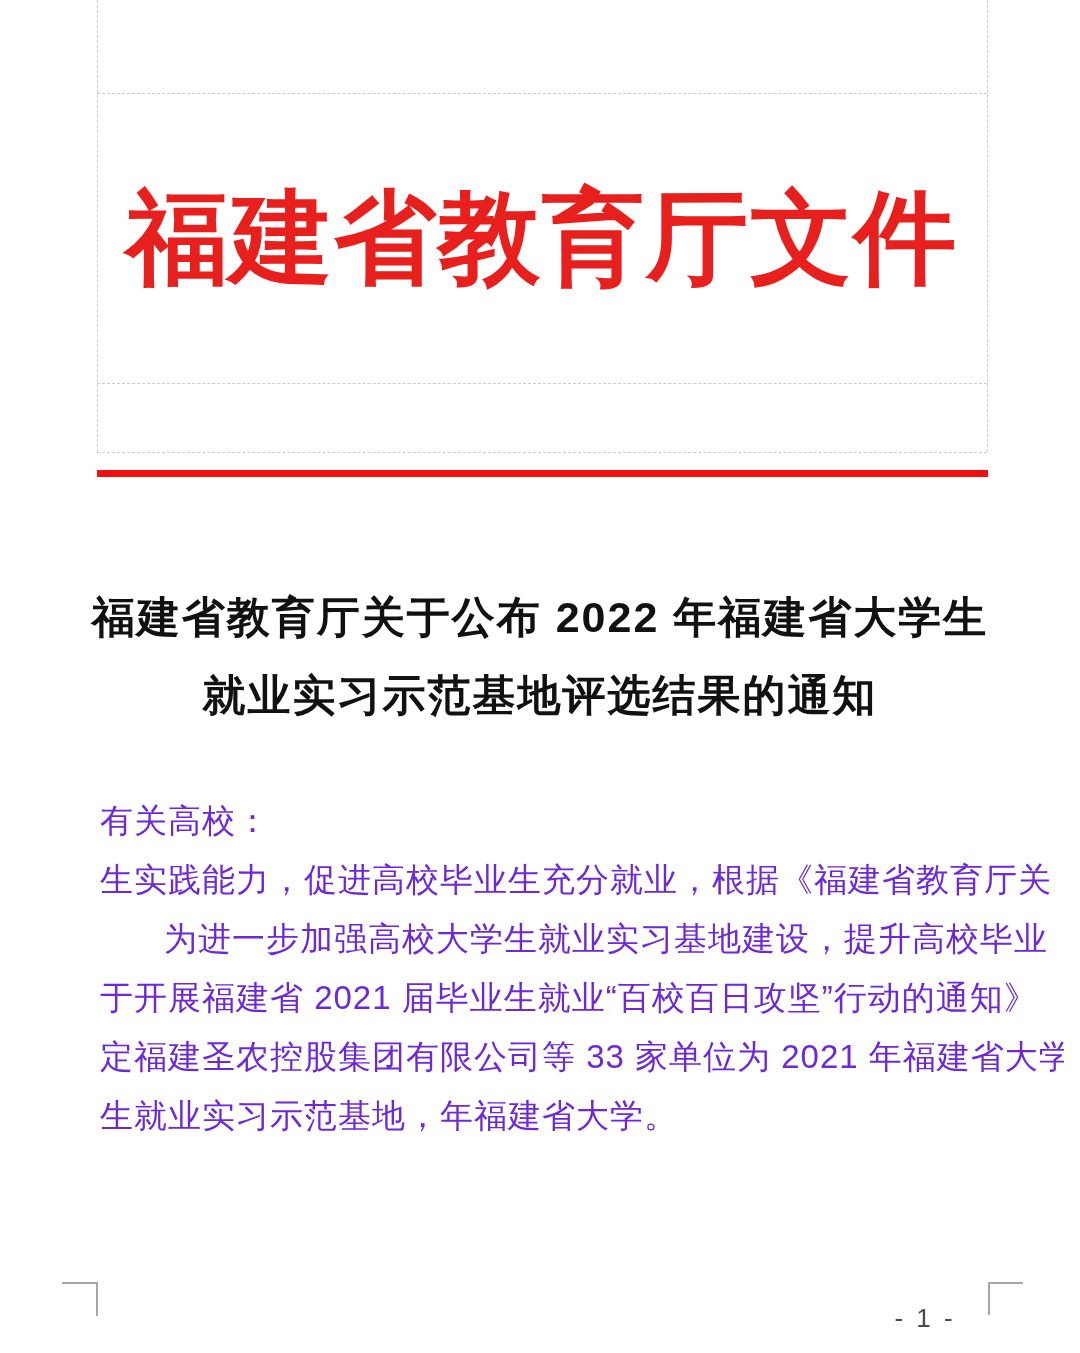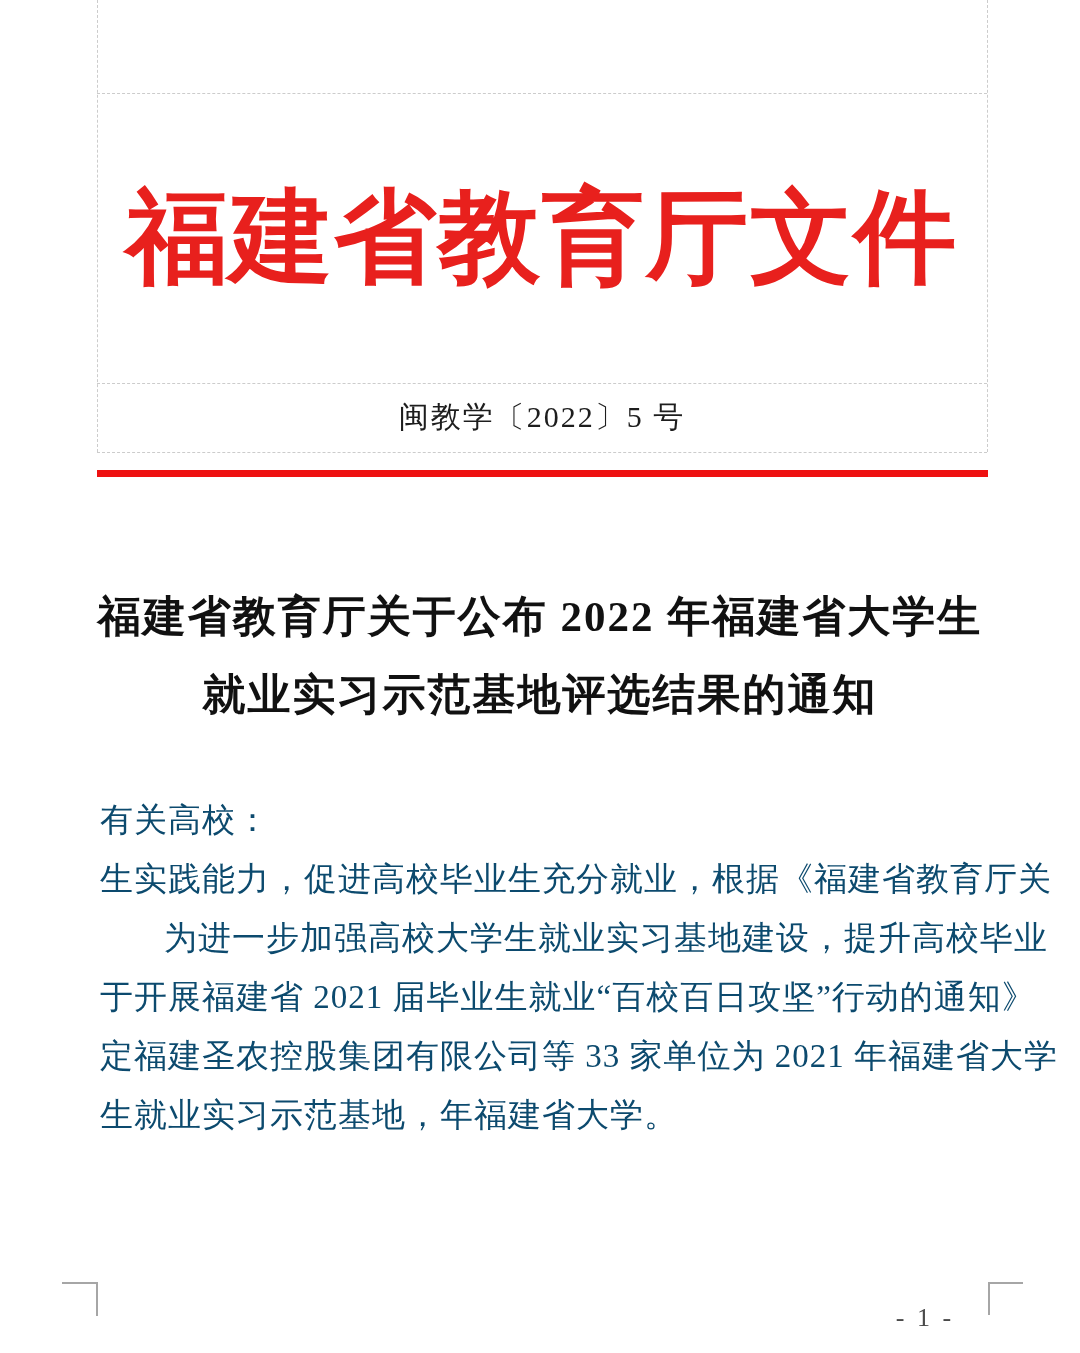--- a/index.html
+++ b/index.html
@@ -9,21 +9,21 @@
     --ink:#1a1a1a;
     --mark:#a6a6a6;
   }
   *{margin:0;padding:0;box-sizing:border-box;}
   html,body{background:#ffffff;}
   .page{
     position:relative;
     width:1064px;height:1353px;
     background:#ffffff;
     overflow:hidden;
-    font-family:Liberation Serif, serif;
+    font-family:Liberation Sans, sans-serif;
     color:var(--ink);
   }
   
   .v-dash{position:absolute;top:0;height:452px;width:0;border-left:1px dashed var(--dash);}
   .v-dash.left{left:97px;}
   .v-dash.right{left:987px;}
   .h-dash{position:absolute;left:97px;width:890px;height:0;border-top:1px dashed var(--dash);}
   .h-dash.r1{top:93px;}
   .h-dash.r2{top:383px;}
   .h-dash.r3{top:452px;}
@@ -48,21 +48,21 @@
   }
 
   .doc-title{
     position:absolute;left:60px;top:578px;width:960px;
     text-align:center;font-size:43px;font-weight:bold;
     line-height:78px;letter-spacing:2px;color:#111;
   }
 
   .body-text{
     position:absolute;left:100px;top:791px;width:886px;
-    font-size:33px;line-height:59px;color:#0c4a6e;
+    font-size:33px;line-height:59px;color:#6d28d9;
     letter-spacing:1px;
   }
   .body-text .line{width:100%;}
   .body-text .line.fill{
     text-align:justify;
     text-align-last:justify;
     white-space:nowrap;
   }
   .body-text .line.indent{text-indent:64px;}
 
@@ -89,23 +89,20 @@
   <div class="v-dash left"></div>
   <div class="v-dash right"></div>
   <div class="h-dash r1"></div>
   <div class="h-dash r2"></div>
   <div class="h-dash r3"></div>
 
   <div class="org-title-box">
     <span class="org-title">福建省教育厅文件</span>
   </div>
 
-  <div class="doc-number-box">
-    <span class="doc-number">闽教学〔2022〕5 号</span>
-  </div>
 
   <div class="red-rule"></div>
 
   <div class="doc-title">
     <div>福建省教育厅关于公布 2022 年福建省大学生</div>
     <div>就业实习示范基地评选结果的通知</div>
   </div>
 
   <div class="body-text">
     <div class="line">有关高校：</div>

